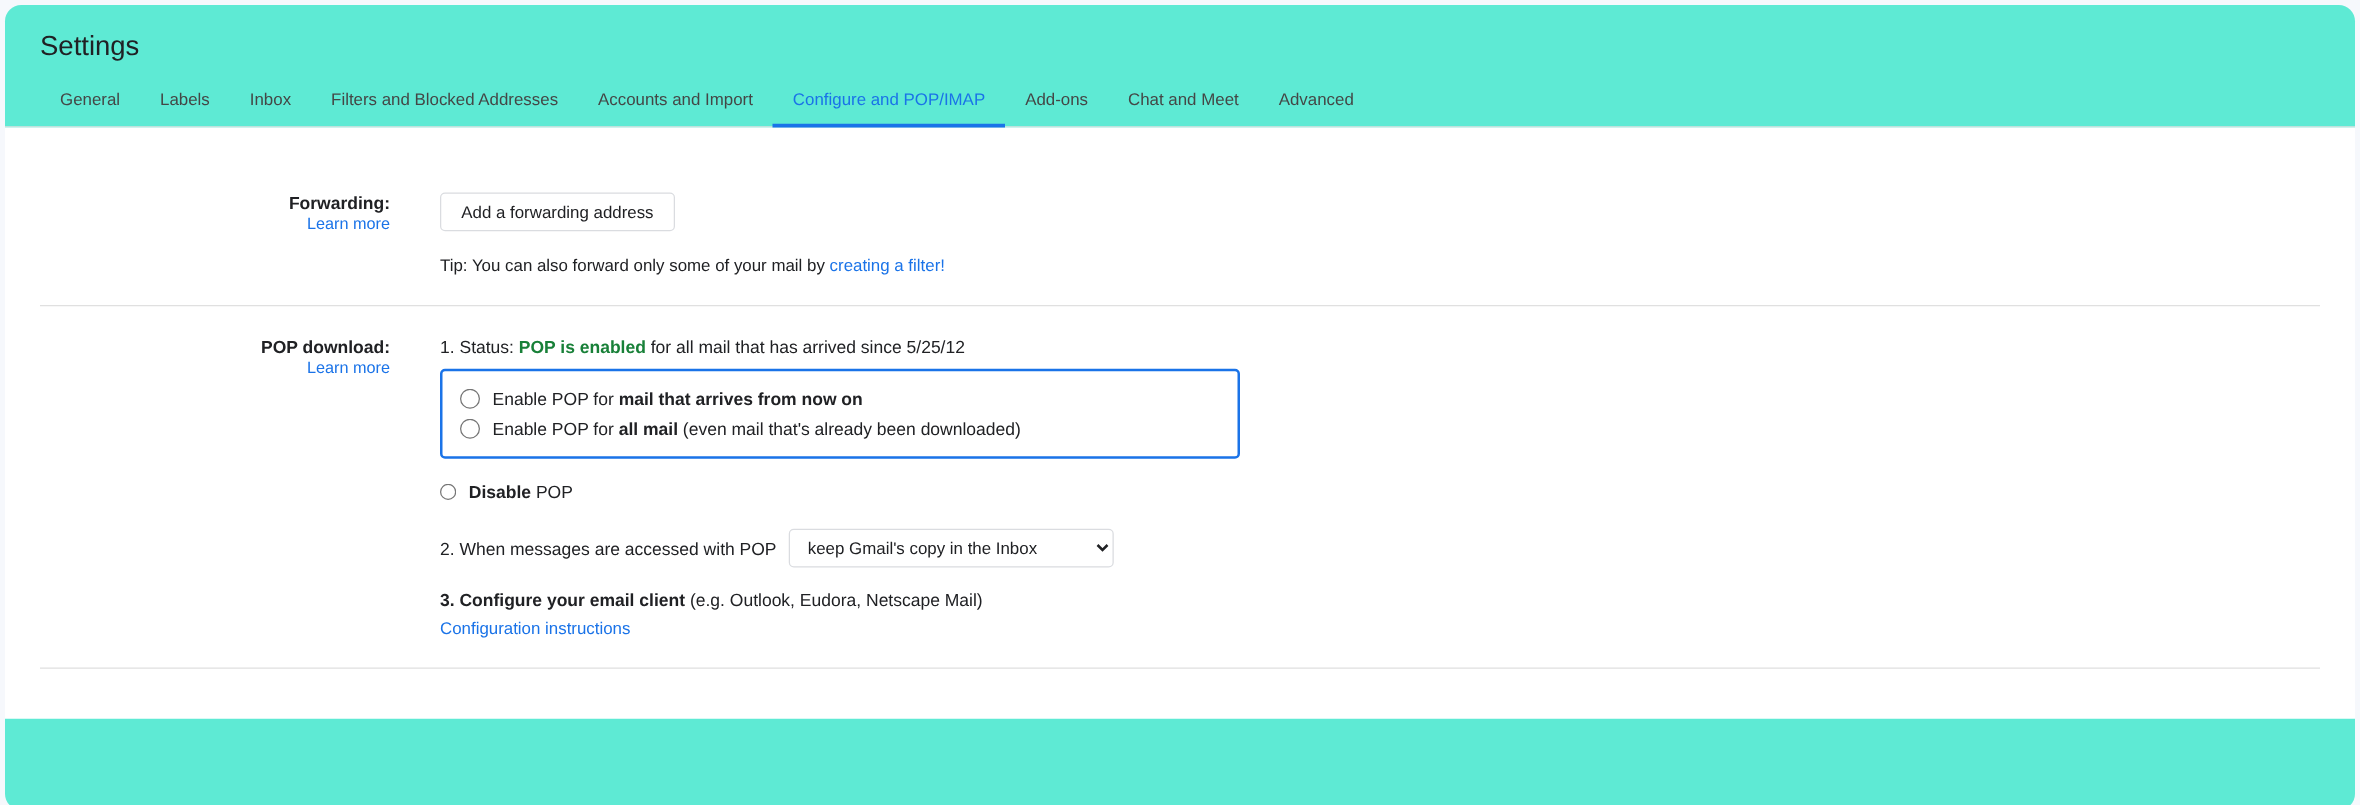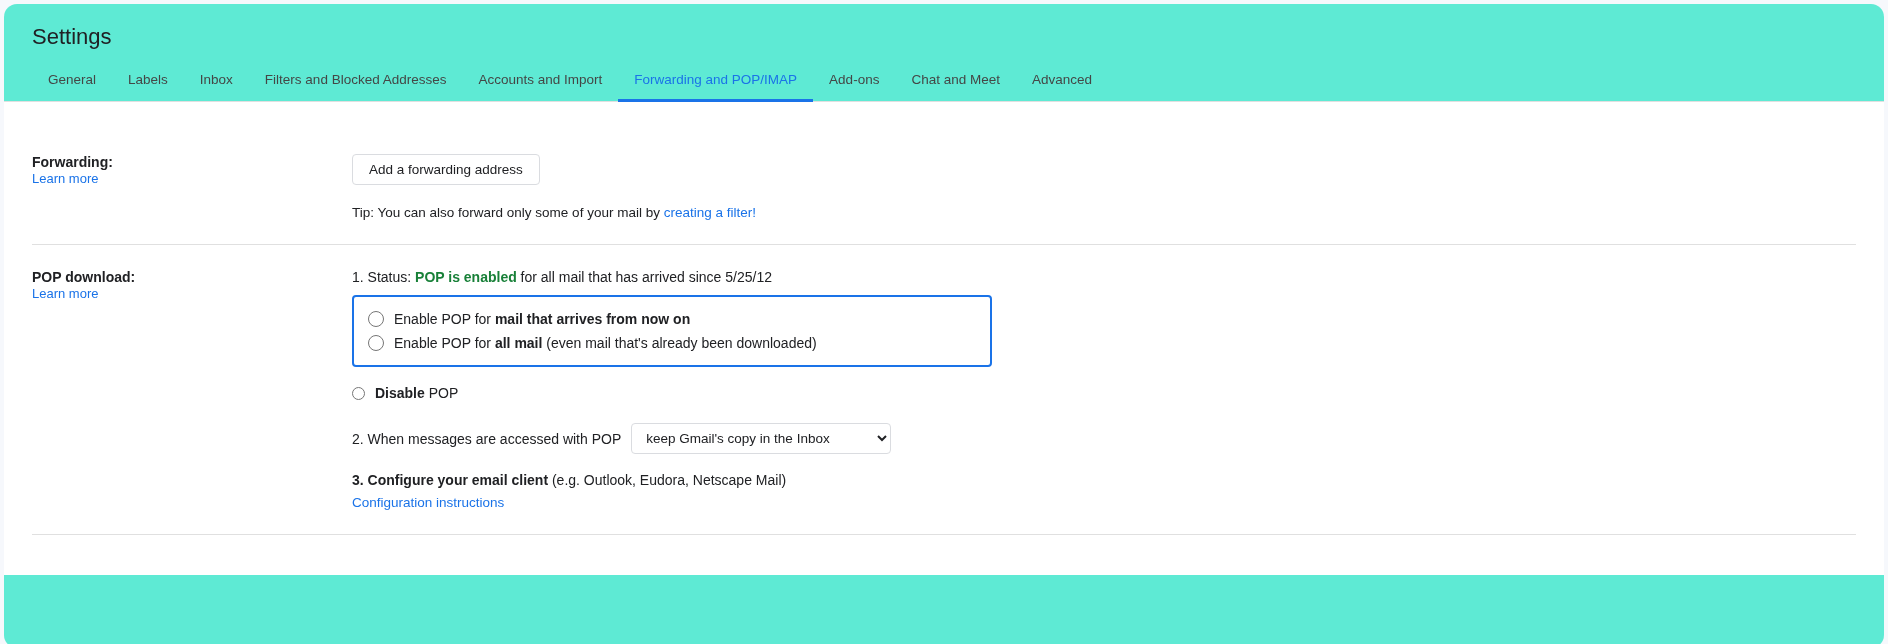--- a/index.html
+++ b/index.html
@@ -50,20 +50,21 @@
     }
     .section {
       display: flex;
       padding: 24px 0;
       border-bottom: 1px solid #e0e0e0;
       gap: 0;
     }
     .section-label {
       min-width: 320px;
       padding-right: 40px;
+      text-align: right;
     }
     .section-label-title {
       font-weight: 700;
       font-size: 14px;
       color: #202124;
     }
     .section-label-link {
       color: #1a73e8;
       font-size: 13px;
       cursor: pointer;
@@ -176,21 +177,21 @@
 <div class="page-container">
 
   <div class="page-title">Settings</div>
 
   <div class="tabs-bar">
     <a class="tab">General</a>
     <a class="tab">Labels</a>
     <a class="tab">Inbox</a>
     <a class="tab">Filters and Blocked Addresses</a>
     <a class="tab">Accounts and Import</a>
-    <a class="tab active">Forwarding and POP/IMAP</a>
+    <a class="tab active">Configure and POP/IMAP</a>
     <a class="tab">Add-ons</a>
     <a class="tab">Chat and Meet</a>
     <a class="tab">Advanced</a>
   </div>
 
   <div class="content-area">
 
     <div class="section">
       <div class="section-label">
         <div class="section-label-title">Forwarding:</div>

